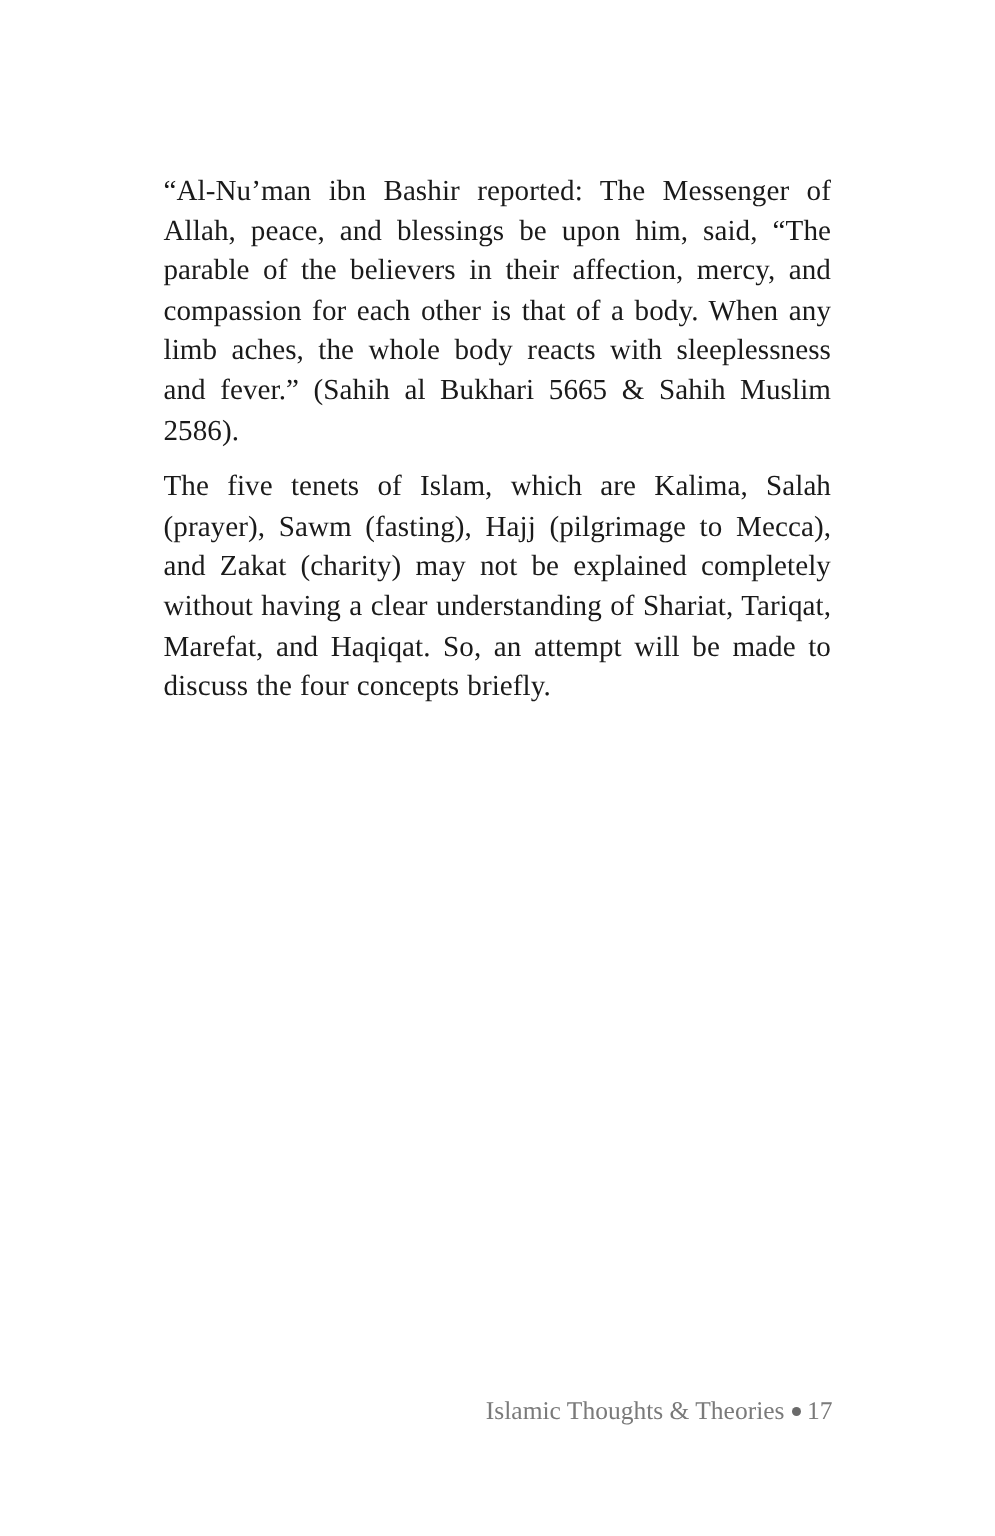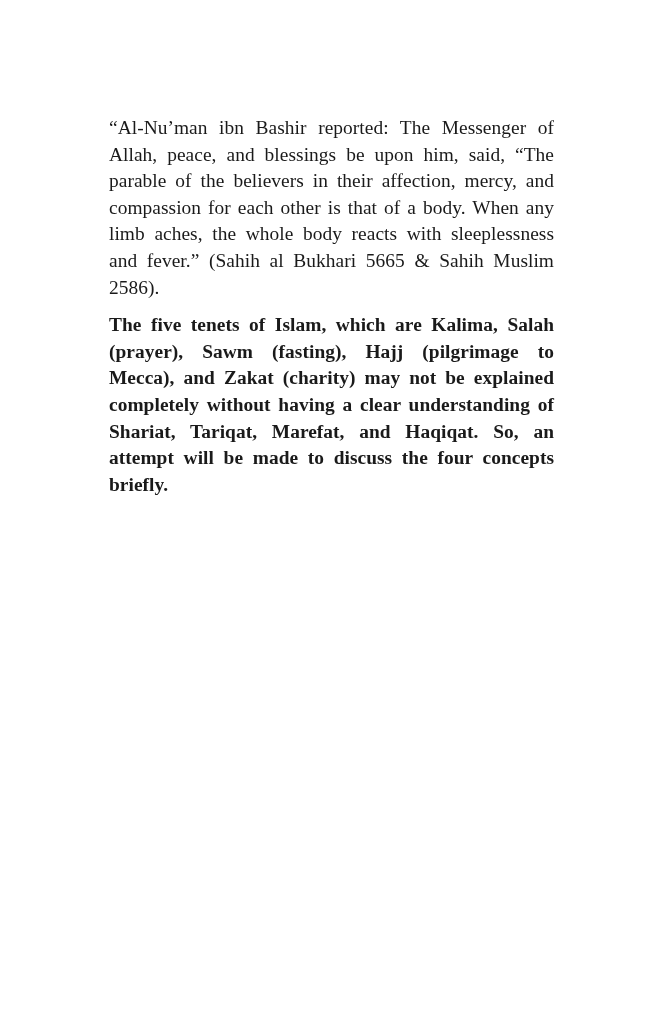--- a/index.html
+++ b/index.html
@@ -33,21 +33,20 @@
       margin: 0 0 11px 0;
       font-size: 19.4px;
       line-height: 26.6px;
       text-align: justify;
       text-align-last: left;
       letter-spacing: 0.05px;
       word-spacing: 0.5px;
     }
     .para.second {
       margin-top: 0;
-      font-weight: bold;
     }
     .footer {
       position: absolute;
       right: 108px;
       top: 931px;
       font-size: 17px;
       color: #7a7a7a;
       white-space: nowrap;
     }
     .footer .bullet {
@@ -64,13 +63,16 @@
   </style>
 </head>
 <body>
 
 <div class="page">
   <div class="text-block">
     <p class="para">“Al-Nu’man ibn Bashir reported: The Messenger of Allah, peace, and blessings be upon him, said, “The parable of the believers in their affection, mercy, and compassion for each other is that of a body. When any limb aches, the whole body reacts with sleeplessness and fever.” (Sahih al Bukhari 5665 &amp; Sahih Muslim 2586).</p>
     <p class="para second">The five tenets of Islam, which are Kalima, Salah (prayer), Sawm (fasting), Hajj (pilgrimage to Mecca), and Zakat (charity) may not be explained completely without having a clear understanding of Shariat, Tariqat, Marefat, and Haqiqat. So, an attempt will be made to discuss the four concepts briefly.</p>
   </div>
 
+  <div class="footer">
+    <span>Islamic Thoughts &amp; Theories</span><span class="bullet"></span><span>17</span>
+  </div>
 </div>
 
 </body></html>

